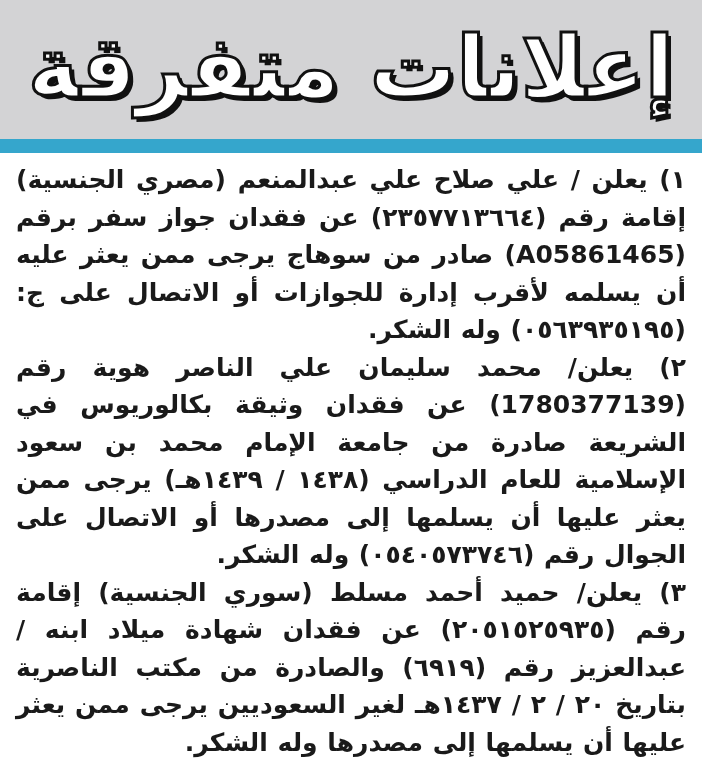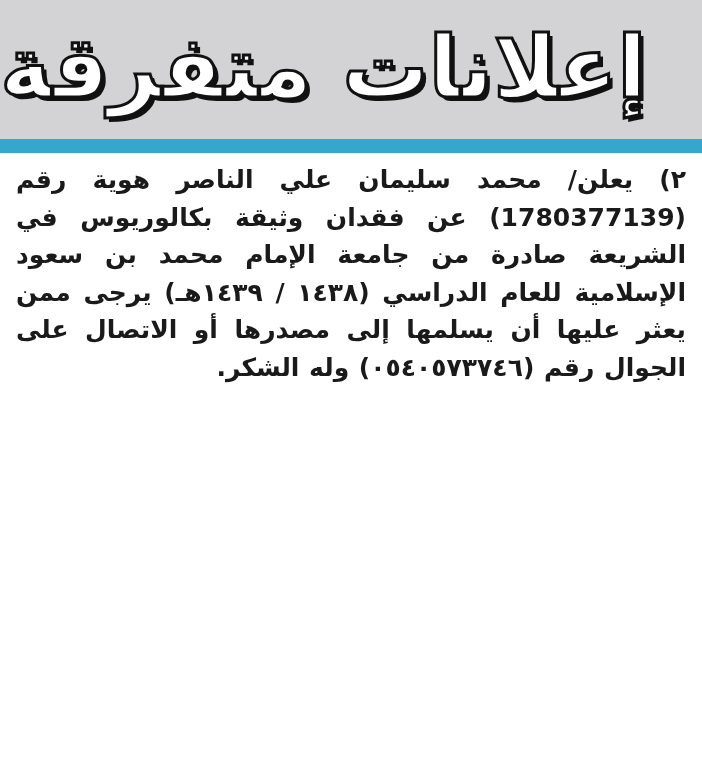--- a/index.html
+++ b/index.html
@@ -6,21 +6,21 @@
     body {
       width: 702px; height: 780px; overflow: hidden;
       background: #ffffff;
       font-family: "DejaVu Sans", sans-serif;
       color: #1a1a1a;
     }
     .header {
       position: relative;
       width: 702px; height: 139px;
       background: #d3d3d5;
-      display: flex; align-items: center; justify-content: flex-end;
+      display: flex; align-items: center; justify-content: center;
     }
     .header-title {
       font-family: "DejaVu Sans", sans-serif;
       font-weight: bold;
       font-size: 86px;
       line-height: 1;
       color: #ffffff;
       -webkit-text-stroke: 3px #111111;
       text-shadow: 4px 4px 0 #111111;
       letter-spacing: 2px;
@@ -47,14 +47,16 @@
   </style>
 </head>
 <body>
 
 <div class="header">
   <div class="header-title">إعلانات متفرقة</div>
 </div>
 <div class="accent-bar"></div>
 
 <div class="content">
+  <p class="notice">١) يعلن / علي صلاح علي عبدالمنعم (مصري الجنسية) إقامة رقم (٢٣٥٧٧١٣٦٦٤) عن فقدان جواز سفر برقم (A05861465) صادر من سوهاج يرجى ممن يعثر عليه أن يسلمه لأقرب إدارة للجوازات أو الاتصال على ج: (٠٥٦٣٩٣٥١٩٥) وله الشكر.</p>
   <p class="notice">٢) يعلن/ محمد سليمان علي الناصر هوية رقم (1780377139) عن فقدان وثيقة بكالوريوس في الشريعة صادرة من جامعة الإمام محمد بن سعود الإسلامية للعام الدراسي (١٤٣٨ / ١٤٣٩هـ) يرجى ممن يعثر عليها أن يسلمها إلى مصدرها أو الاتصال على الجوال رقم (٠٥٤٠٥٧٣٧٤٦) وله الشكر.</p>
+  <p class="notice">٣) يعلن/ حميد أحمد مسلط (سوري الجنسية) إقامة رقم (٢٠٥١٥٢٥٩٣٥) عن فقدان شهادة ميلاد ابنه / عبدالعزيز رقم (٦٩١٩) والصادرة من مكتب الناصرية بتاريخ ٢٠ / ٢ / ١٤٣٧هـ لغير السعوديين يرجى ممن يعثر عليها أن يسلمها إلى مصدرها وله الشكر.</p>
 </div>
 
 </body></html>

